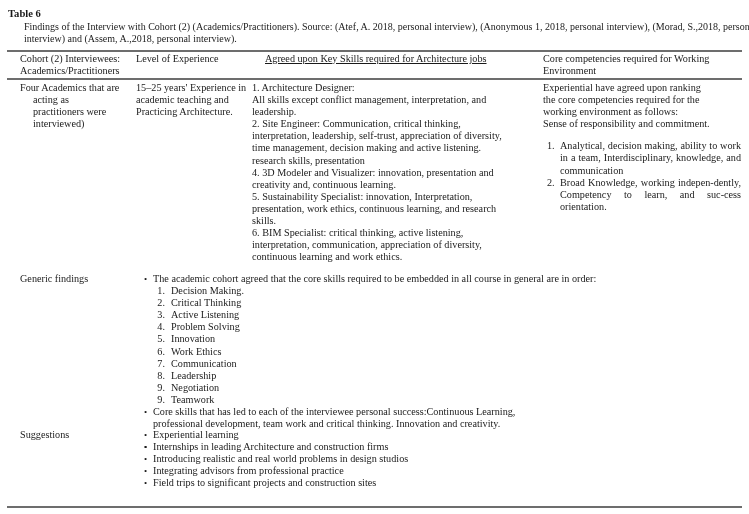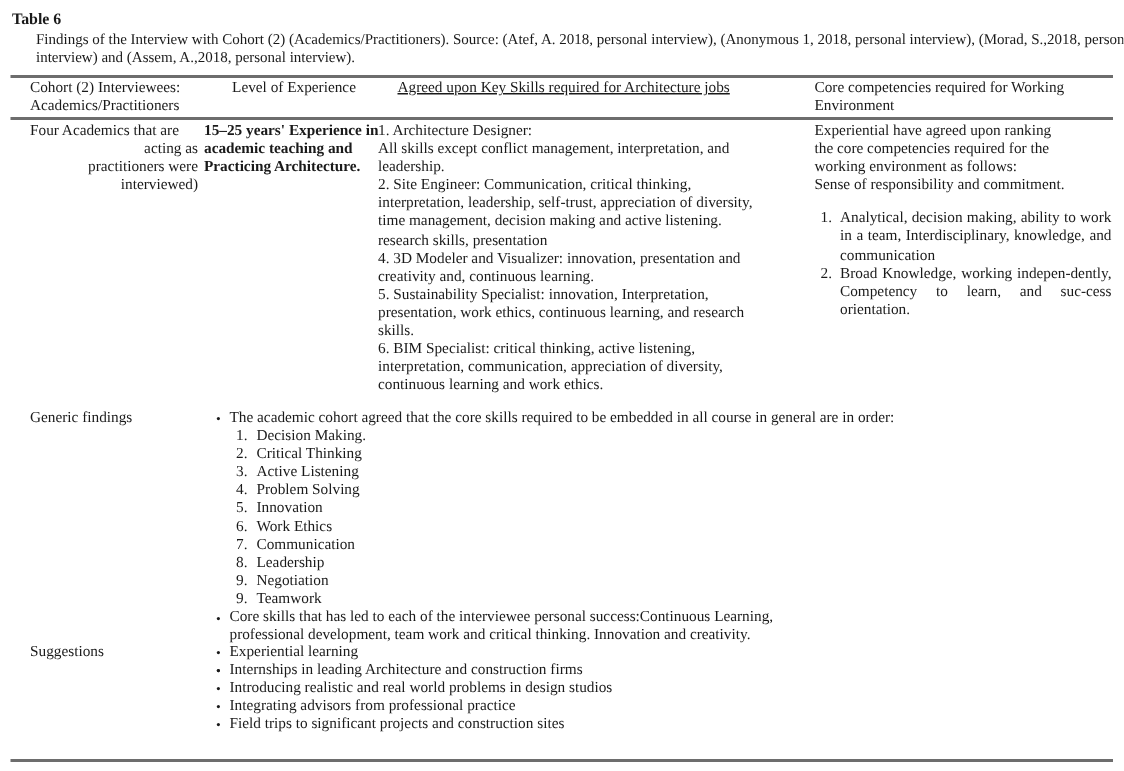--- a/index.html
+++ b/index.html
@@ -10,27 +10,27 @@
     }
     .table-label { position: absolute; left: 8px; top: 8px; font-weight: bold; font-size: 10.6px; }
     .caption { position: absolute; left: 24px; top: 21px; width: 735px; font-size: 10px; line-height: 12.2px; }
     .rule { position: absolute; left: 7px; width: 735px; background: #6d6d6d; }
     .rule-top { top: 50px; height: 1.5px; }
     .rule-head { top: 78px; height: 1.5px; }
     .rule-bottom { top: 506px; height: 1.5px; }
 
     .cell { position: absolute; }
     .hdr-c1 { left: 20px; top: 53px; width: 112px; }
-    .hdr-c2 { left: 136px; top: 53px; width: 120px; text-align: center; }
+    .hdr-c2 { left: 136px; top: 53px; width: 120px; }
     .hdr-c3 { left: 265px; top: 53px; width: 270px; text-decoration: underline; }
     .hdr-c4 { left: 543px; top: 53px; width: 200px; }
 
     .r1-c1 { left: 20px; top: 82px; width: 112px; }
-    .r1-c1 .hang { padding-left: 13px; text-align: right; }
-    .r1-c2 { left: 136px; top: 82px; width: 125px; font-weight: bold; }
+    .r1-c1 .hang { padding-left: 13px; }
+    .r1-c2 { left: 136px; top: 82px; width: 125px; }
     .r1-c3 { left: 252px; top: 82px; width: 275px; }
     .r1-c4 { left: 543px; top: 82px; width: 198px; }
 
     .c4-list { margin-top: 10px; }
     .c4-item { position: relative; padding-left: 17px; text-align: justify; }
     .c4-num { position: absolute; left: 4px; top: 0; }
 
     .gen-label { left: 20px; top: 273px; }
     .gen-block { left: 143px; top: 273px; width: 600px; }
     .sug-label { left: 20px; top: 429px; }

